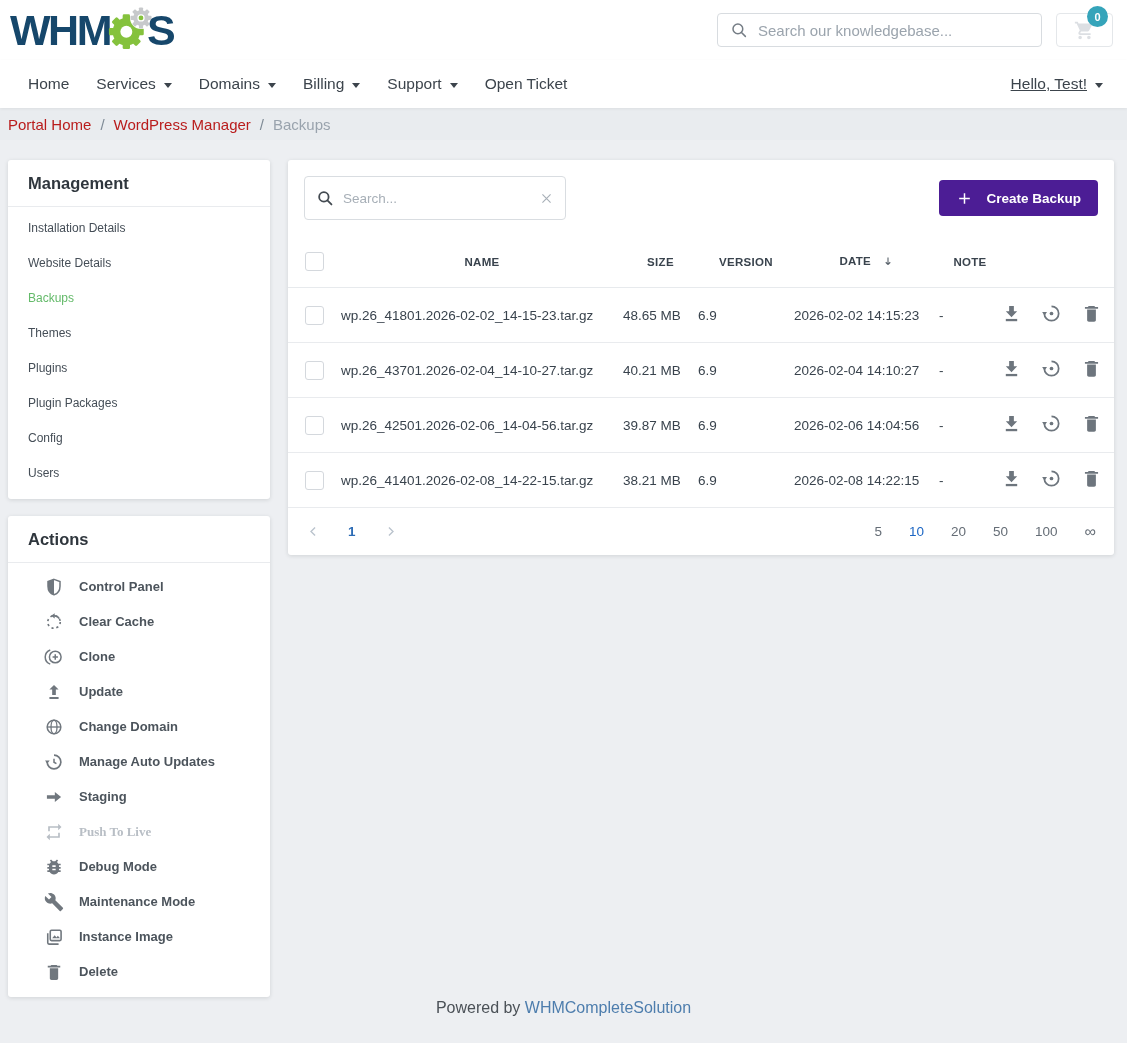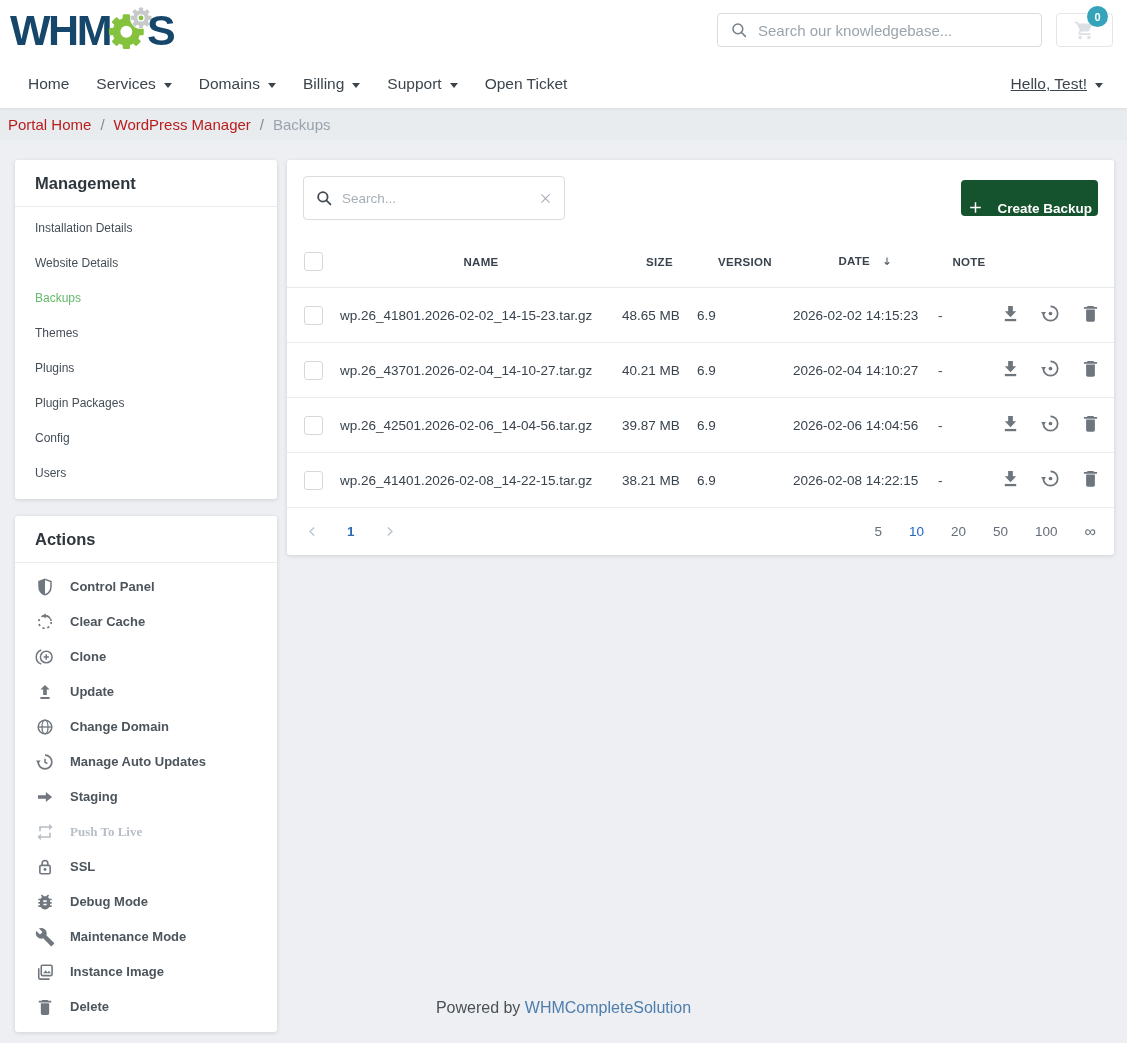--- a/index.html
+++ b/index.html
@@ -33,48 +33,48 @@
     border-top:5px solid #3c444c; margin-top:2px; }
   .nav-account { margin-left:auto; margin-right:0;text-decoration:underline; }
 
   
   .breadcrumb { height:32px; background:#e9ecef; display:flex; align-items:center; padding:0 8px; font-size:15px; }
   .crumb { color:#b91c1c; cursor:pointer; }
   .crumb-sep { color:#7e8a95; margin:0 9px; }
   .crumb-current { color:#99a3ad; cursor:default; }
 
   
-  .content { display:flex; align-items:flex-start; gap:10px; padding:20px 13px 0 8px;margin-left:7px; }
+  .content { display:flex; align-items:flex-start; gap:18px; padding:20px 13px 0 8px; }
   .card { background:#fff; border-radius:3px; box-shadow:0 1px 4px rgba(24,28,33,.13); }
   .sidebar { width:262px; flex-shrink:0; display:flex; flex-direction:column; gap:17px; }
   .panel-title { padding:14px 20px 13px; font-size:16.5px; font-weight:bold; color:#2f363d; border-bottom:1px solid #e9ebee; }
 
   .mgmt-list { list-style:none; padding:4px 0 8px; }
   .mgmt-item { padding:10px 20px; font-size:12px; color:#454e57; line-height:15px; cursor:pointer; }
   .mgmt-item.active { color:#64ba6a; }
 
   .act-list { list-style:none; padding:6px 0 8px; }
-  .act-item { height:35px; display:flex; align-items:center; gap:15px; padding:0 20px; cursor:pointer; }
+  .act-item { height:35px; display:flex; align-items:center; gap:15px; padding:0 36px; cursor:pointer; }
   .act-item .aicon { width:20px; height:20px; color:#70777e; flex-shrink:0; }
   .act-item .alabel { font-size:13px; font-weight:bold; color:#4c545c; }
   .act-item.disabled { cursor:default;font-family:Liberation Serif, serif; }
   .act-item.disabled .aicon { color:#b8bec5; }
   .act-item.disabled .alabel { color:#b8bec5; }
 
   
   .main-col { flex:1; }
   .toolbar { display:flex; align-items:center; justify-content:space-between; padding:16px; }
   .tbl-search { width:262px; height:44px; border:1px solid #d9dde1; border-radius:4px; display:flex;
     align-items:center; padding:0 11px; gap:9px; }
   .tbl-search input { border:none; outline:none; flex:1; font-size:13.5px; color:#333;
     font-family:"Liberation Sans","DejaVu Sans",sans-serif; }
   .tbl-search input::placeholder { color:#a7afb7; }
   .clear-x { cursor:pointer; color:#a7afb7; }
-  .create-btn { background:#14532d; color:#fff; height:36px; padding:0 6px; border:none; border-radius:4px;
-    display:flex; align-items:flex-end; gap:13px; font-size:13.5px; font-weight:bold; cursor:pointer;
+  .create-btn { background:#4c1d95; color:#fff; height:36px; padding:0 17px; border:none; border-radius:4px;
+    display:flex; align-items:center; gap:13px; font-size:13.5px; font-weight:bold; cursor:pointer;
     font-family:"Liberation Sans","DejaVu Sans",sans-serif; }
 
   table { width:100%; border-collapse:collapse; table-layout:fixed; }
   col.c-check{width:53px;} col.c-name{width:282px;} col.c-size{width:75px;} col.c-ver{width:96px;}
   col.c-date{width:145px;} col.c-note{width:62px;}
   th { text-align:center; font-size:11.5px; font-weight:bold; color:#39434d; letter-spacing:.3px;
     padding:16px 0; border-bottom:1px solid #e7eaed; }
   td { font-size:13.5px; color:#39434d; padding:15px 0; border-bottom:1px solid #e9ebee;
     white-space:nowrap; overflow:hidden; }
   .cell-check { padding-left:17px; }
@@ -291,30 +291,20 @@
 
         <li class="act-item disabled">
           <span class="aicon">
             <svg viewBox="0 0 24 24" width="20" height="20">
               <path d="M7 7h10v3l4-4-4-4v3H5v6h2V7zm10 10H7v-3l-4 4 4 4v-3h12v-6h-2v4z" fill="currentColor"></path>
             </svg>
           </span>
           <span class="alabel">Push To Live</span>
         </li>
 
-        <li class="act-item">
-          <span class="aicon">
-            <svg viewBox="0 0 24 24" width="20" height="20">
-              <rect x="5.8" y="10" width="12.4" height="10" rx="1.8" fill="none" stroke="currentColor" stroke-width="1.9"></rect>
-              <path d="M8.6 10 V7.5 a3.4 3.4 0 0 1 6.8 0 V10" fill="none" stroke="currentColor" stroke-width="1.9"></path>
-              <circle cx="12" cy="15" r="1.7" fill="currentColor"></circle>
-            </svg>
-          </span>
-          <span class="alabel">SSL</span>
-        </li>
 
         <li class="act-item">
           <span class="aicon">
             <svg viewBox="0 0 24 24" width="20" height="20">
               <path d="M20 8h-2.81c-.45-.78-1.07-1.45-1.82-1.96L17 4.41 15.59 3l-2.17 2.17C12.96 5.06 12.49 5 12 5c-.49 0-.96.06-1.41.17L8.41 3 7 4.41l1.62 1.63C7.88 6.55 7.26 7.22 6.81 8H4v2h2.09c-.05.33-.09.66-.09 1v1H4v2h2v1c0 .34.04.67.09 1H4v2h2.81c1.04 1.79 2.97 3 5.19 3s4.15-1.21 5.19-3H20v-2h-2.09c.05-.33.09-.66.09-1v-1h2v-2h-2v-1c0-.34-.04-.67-.09-1H20V8zm-6 8h-4v-2h4v2zm0-4h-4v-2h4v2z" fill="currentColor"></path>
             </svg>
           </span>
           <span class="alabel">Debug Mode</span>
         </li>
 

